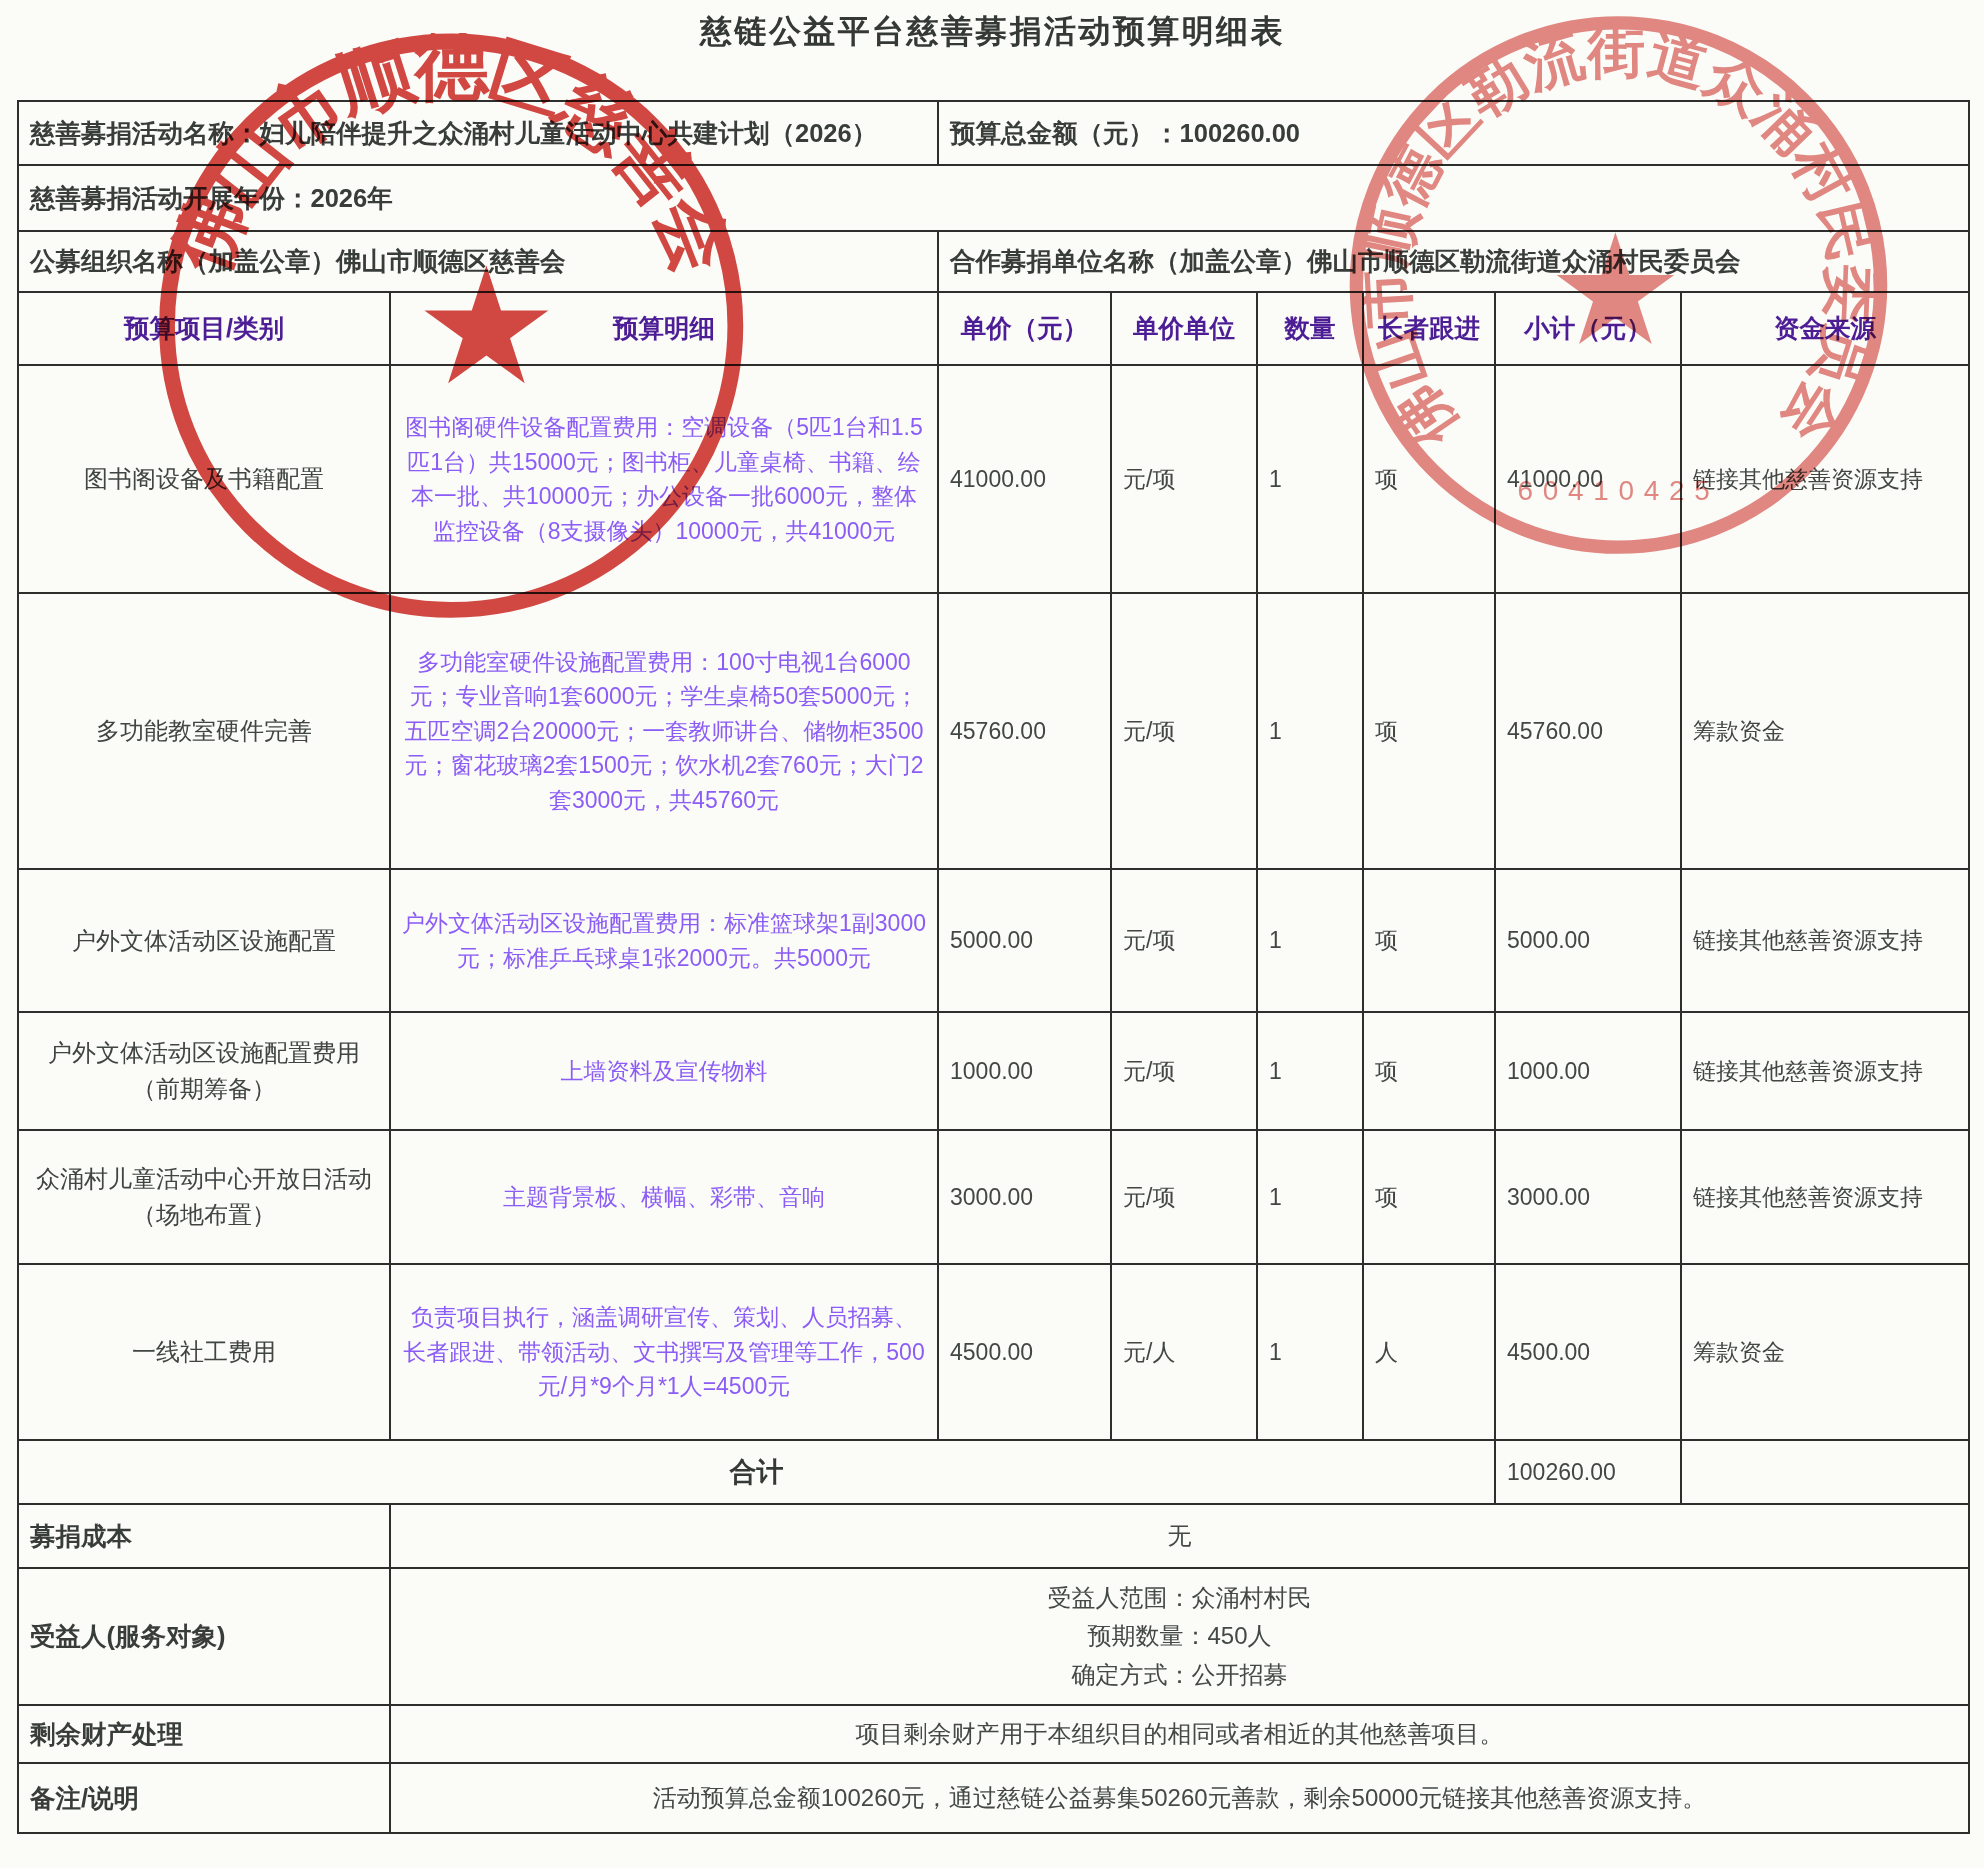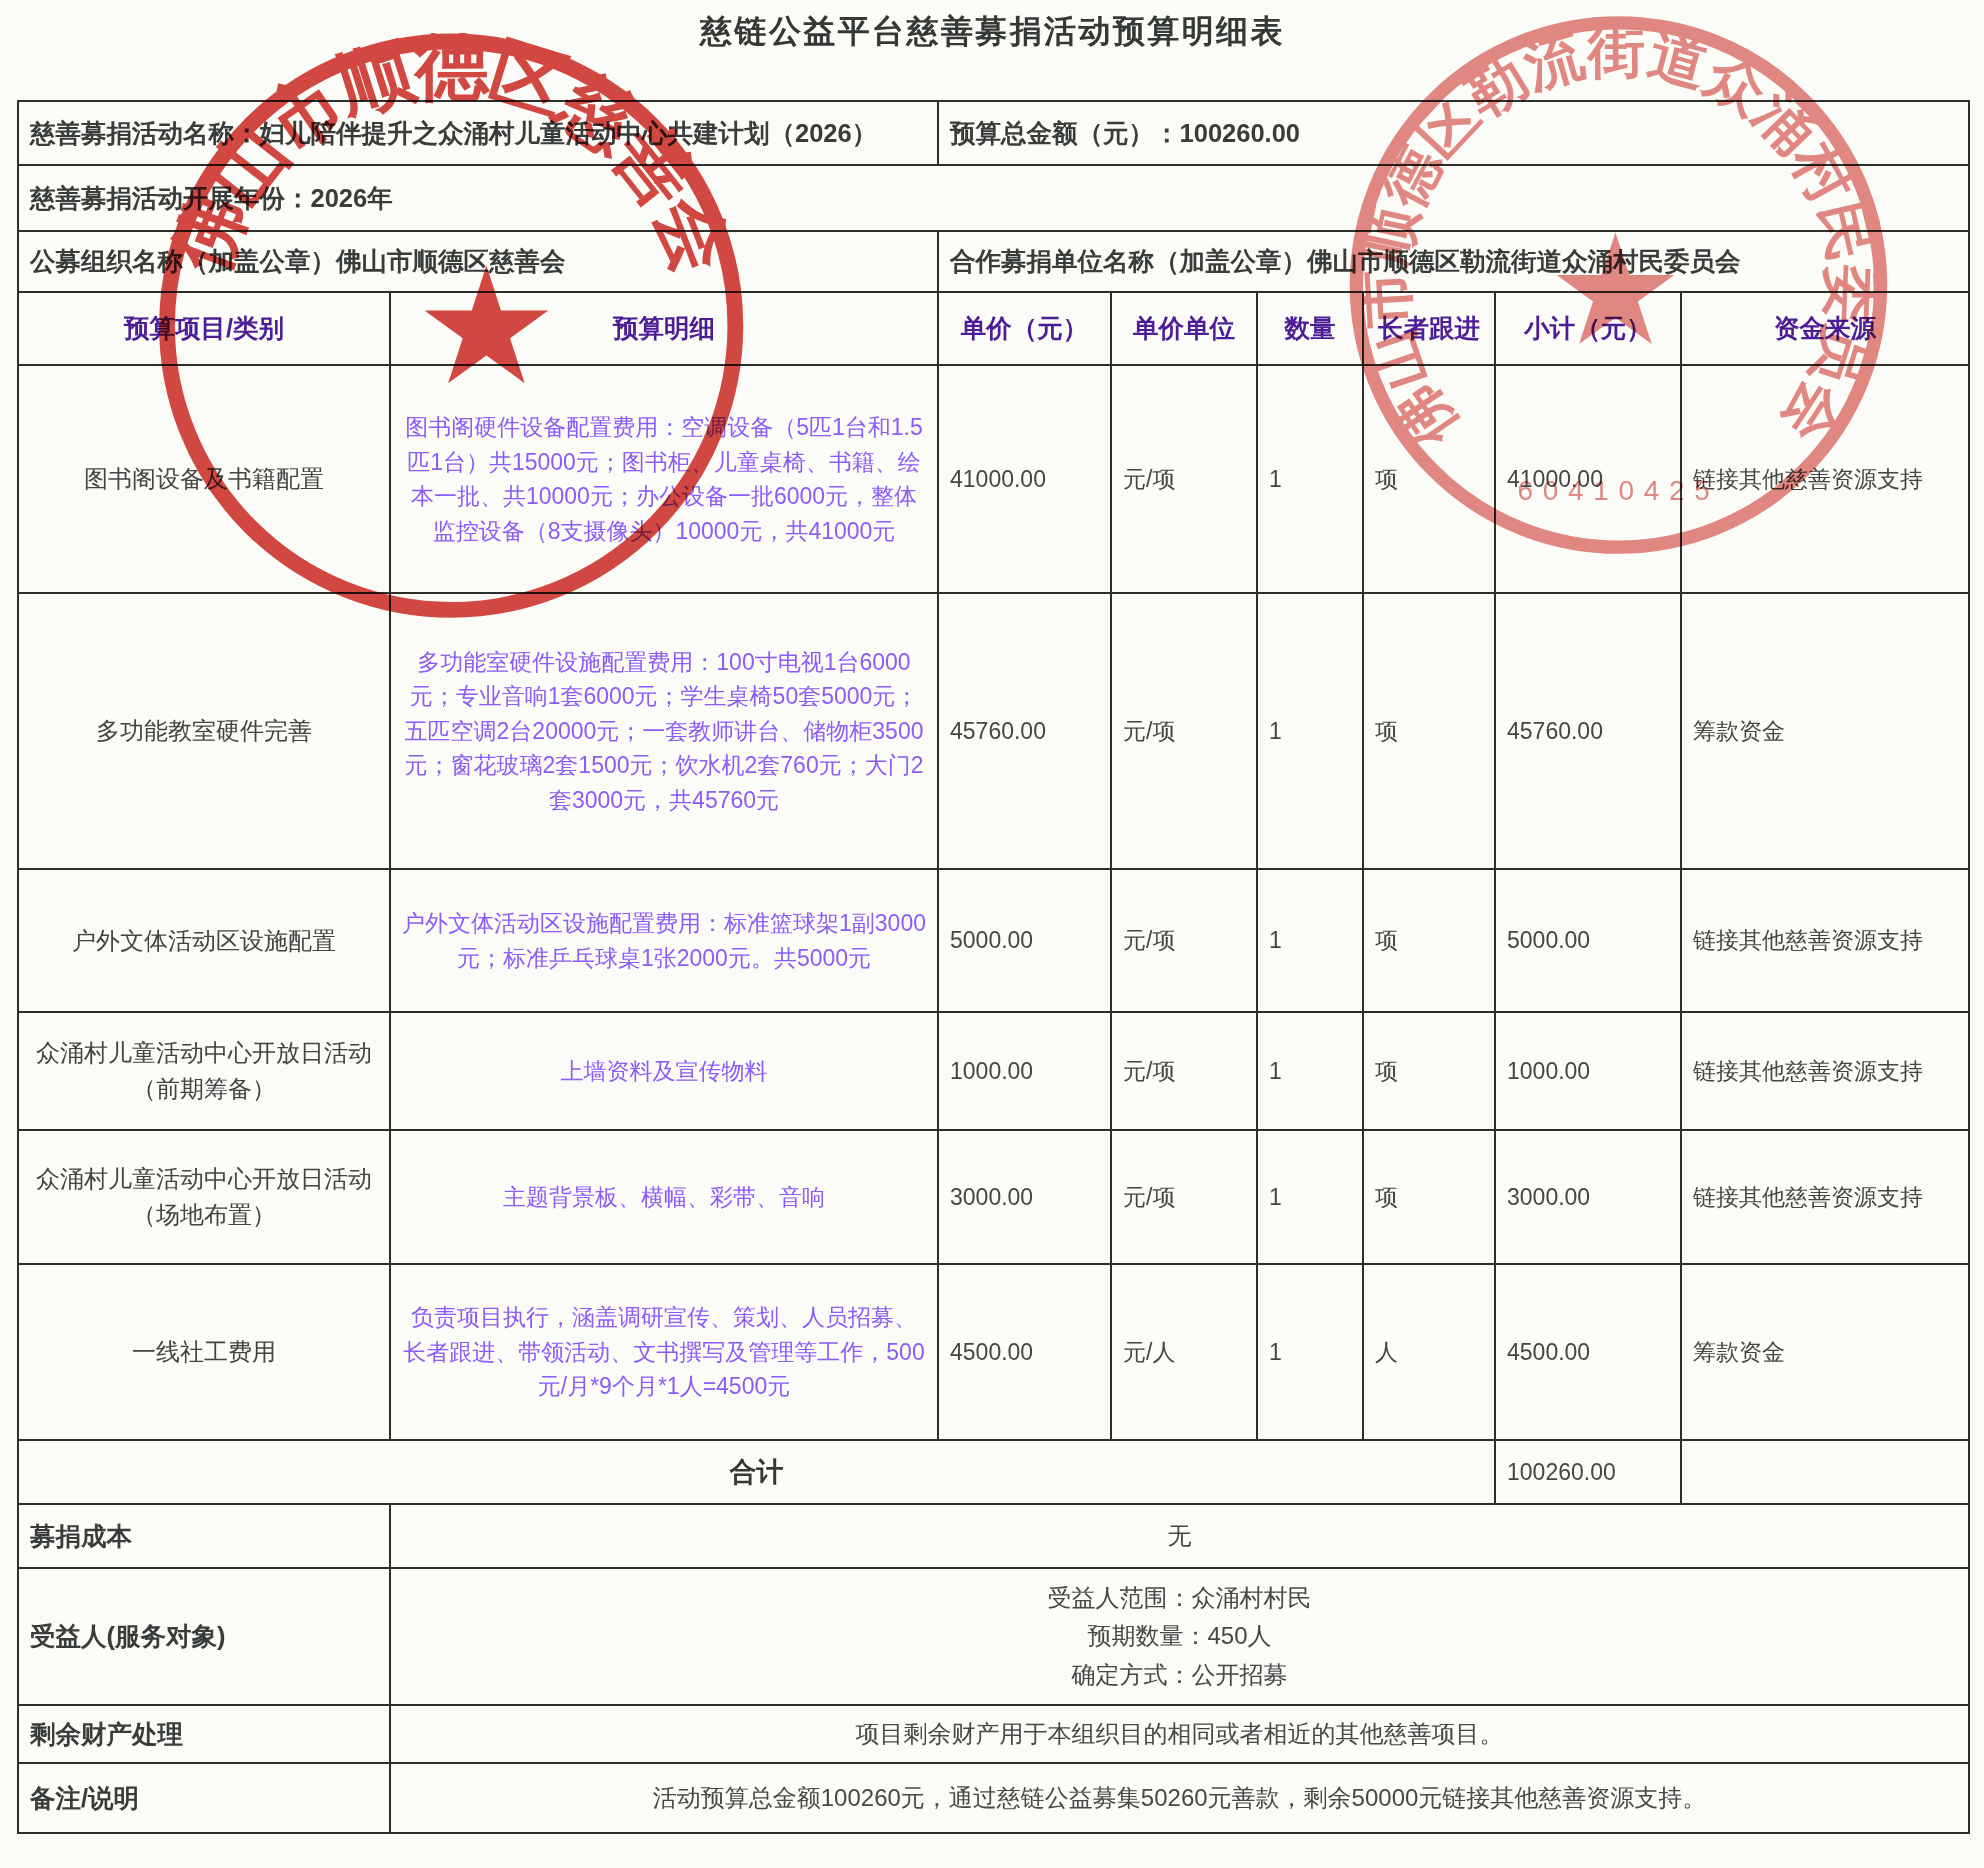--- a/index.html
+++ b/index.html
@@ -166,21 +166,21 @@
       <td class="c-detail">户外文体活动区设施配置费用：标准篮球架1副3000元；标准乒乓球桌1张2000元。共5000元</td>
       <td class="c-num">5000.00</td>
       <td class="c-unit">元/项</td>
       <td class="c-num">1</td>
       <td class="c-unit">项</td>
       <td class="c-num">5000.00</td>
       <td class="c-unit">链接其他慈善资源支持</td>
     </tr>
 
     <tr style="height:118px">
-      <td class="c-cat">众涌村儿童活动中心开放日活动（前期筹备）</td>
+      <td class="c-cat">户外文体活动区设施配置费用（前期筹备）</td>
       <td class="c-detail">上墙资料及宣传物料</td>
       <td class="c-num">1000.00</td>
       <td class="c-unit">元/项</td>
       <td class="c-num">1</td>
       <td class="c-unit">项</td>
       <td class="c-num">1000.00</td>
       <td class="c-unit">链接其他慈善资源支持</td>
     </tr>
 
     <tr style="height:134px">

